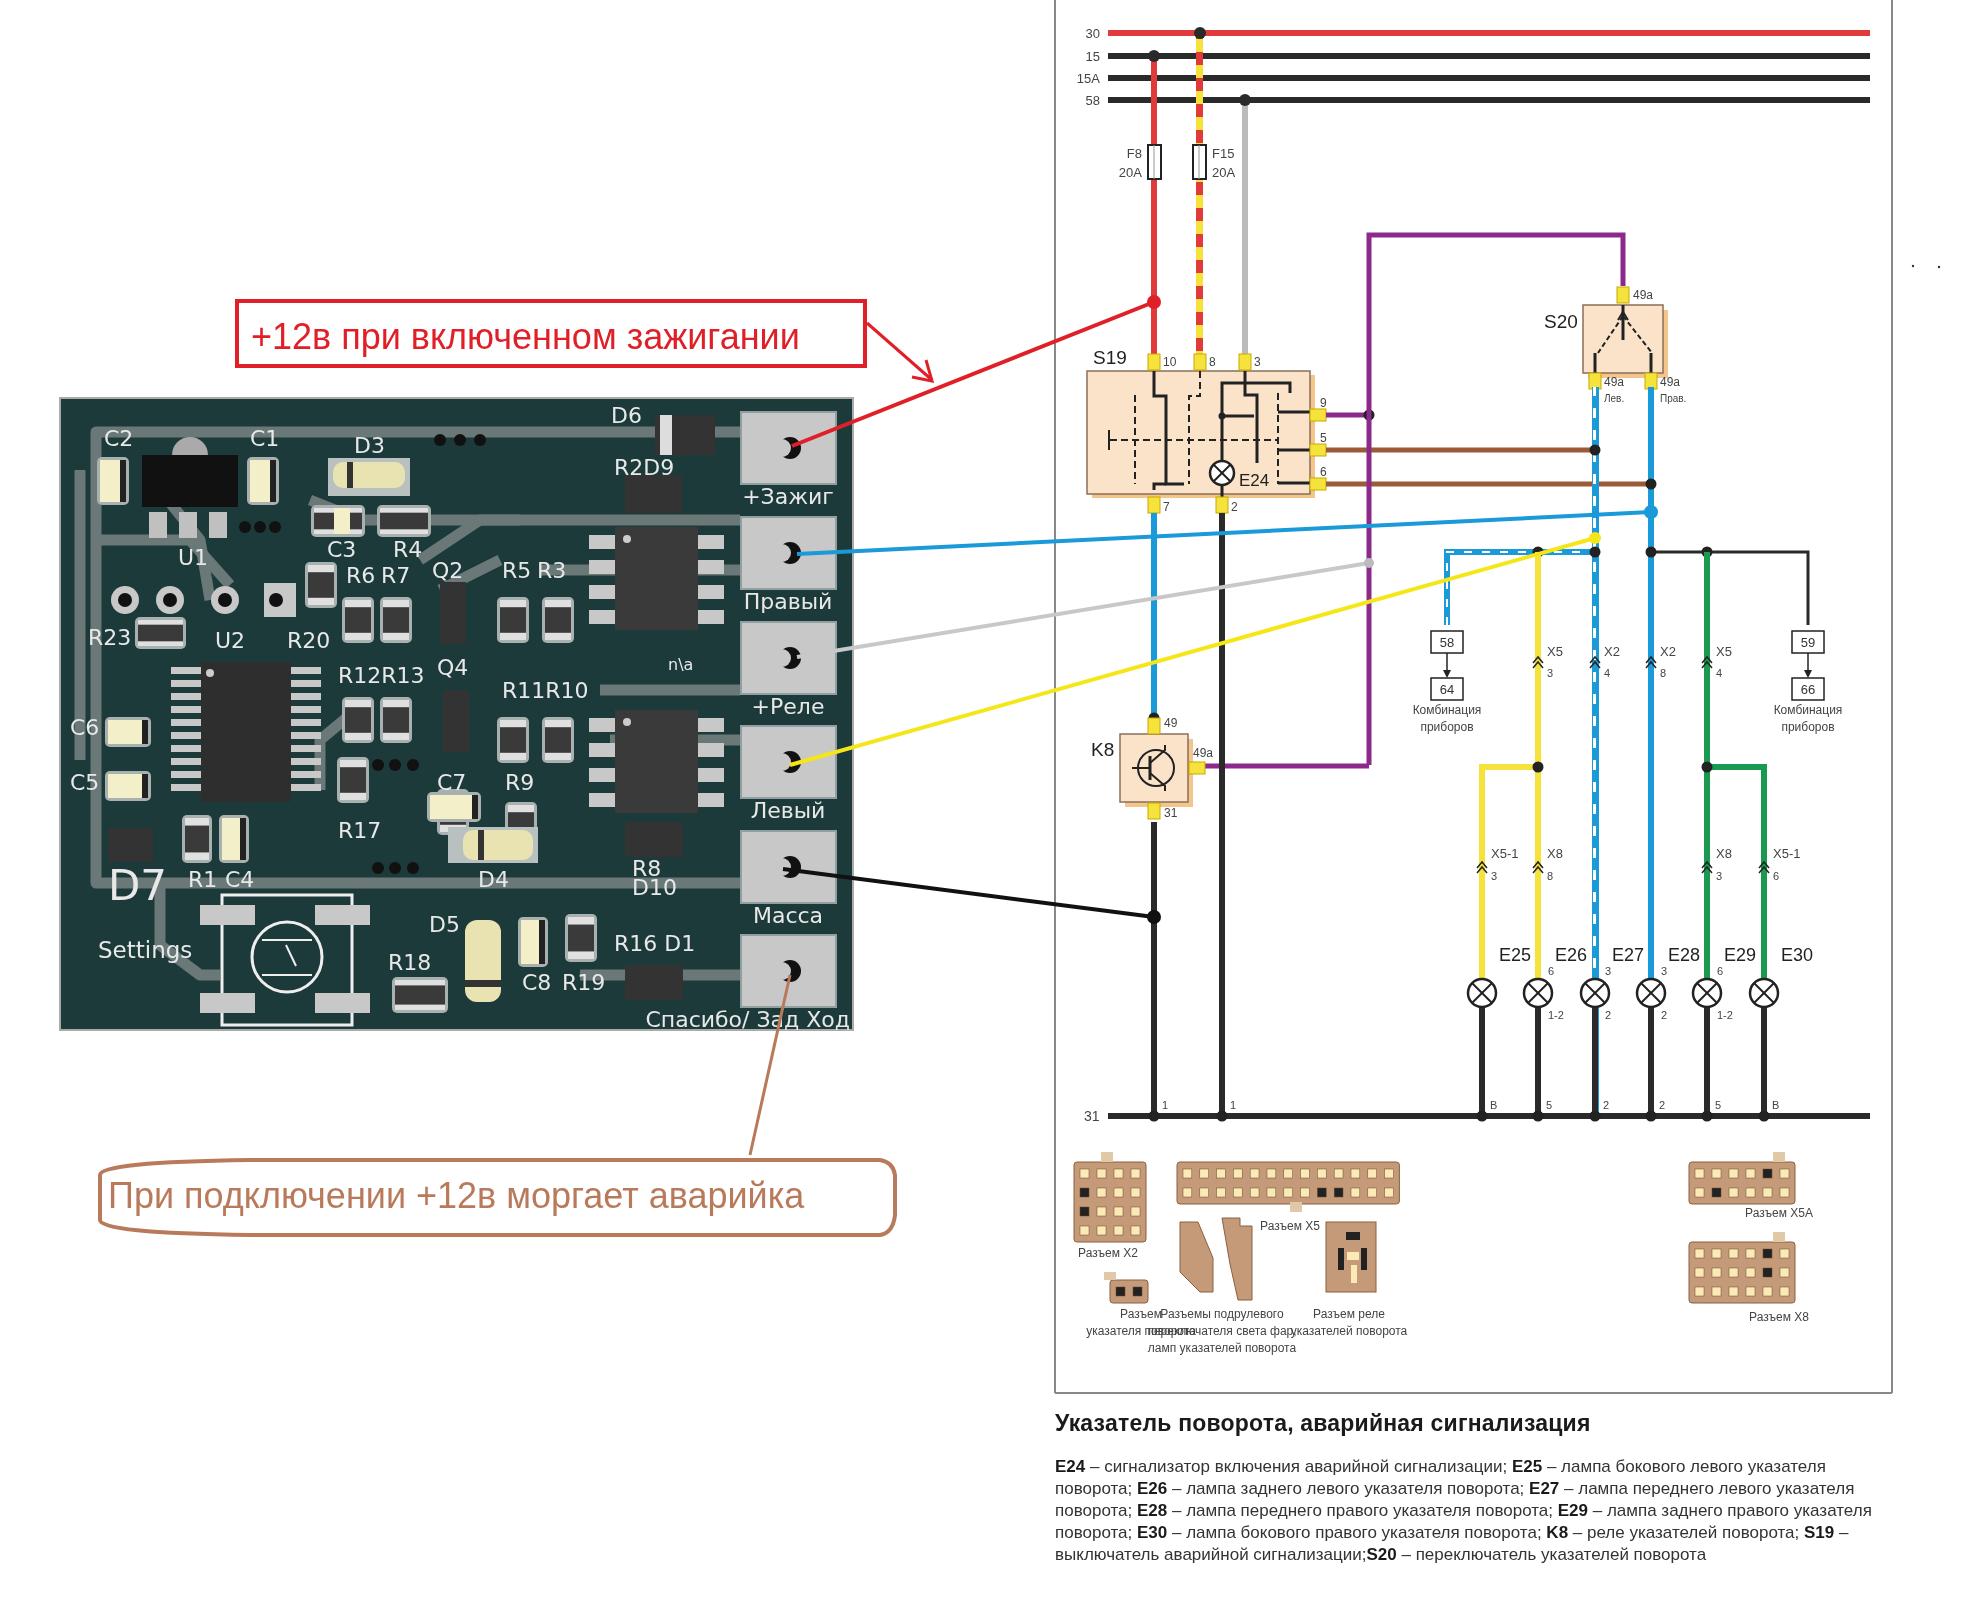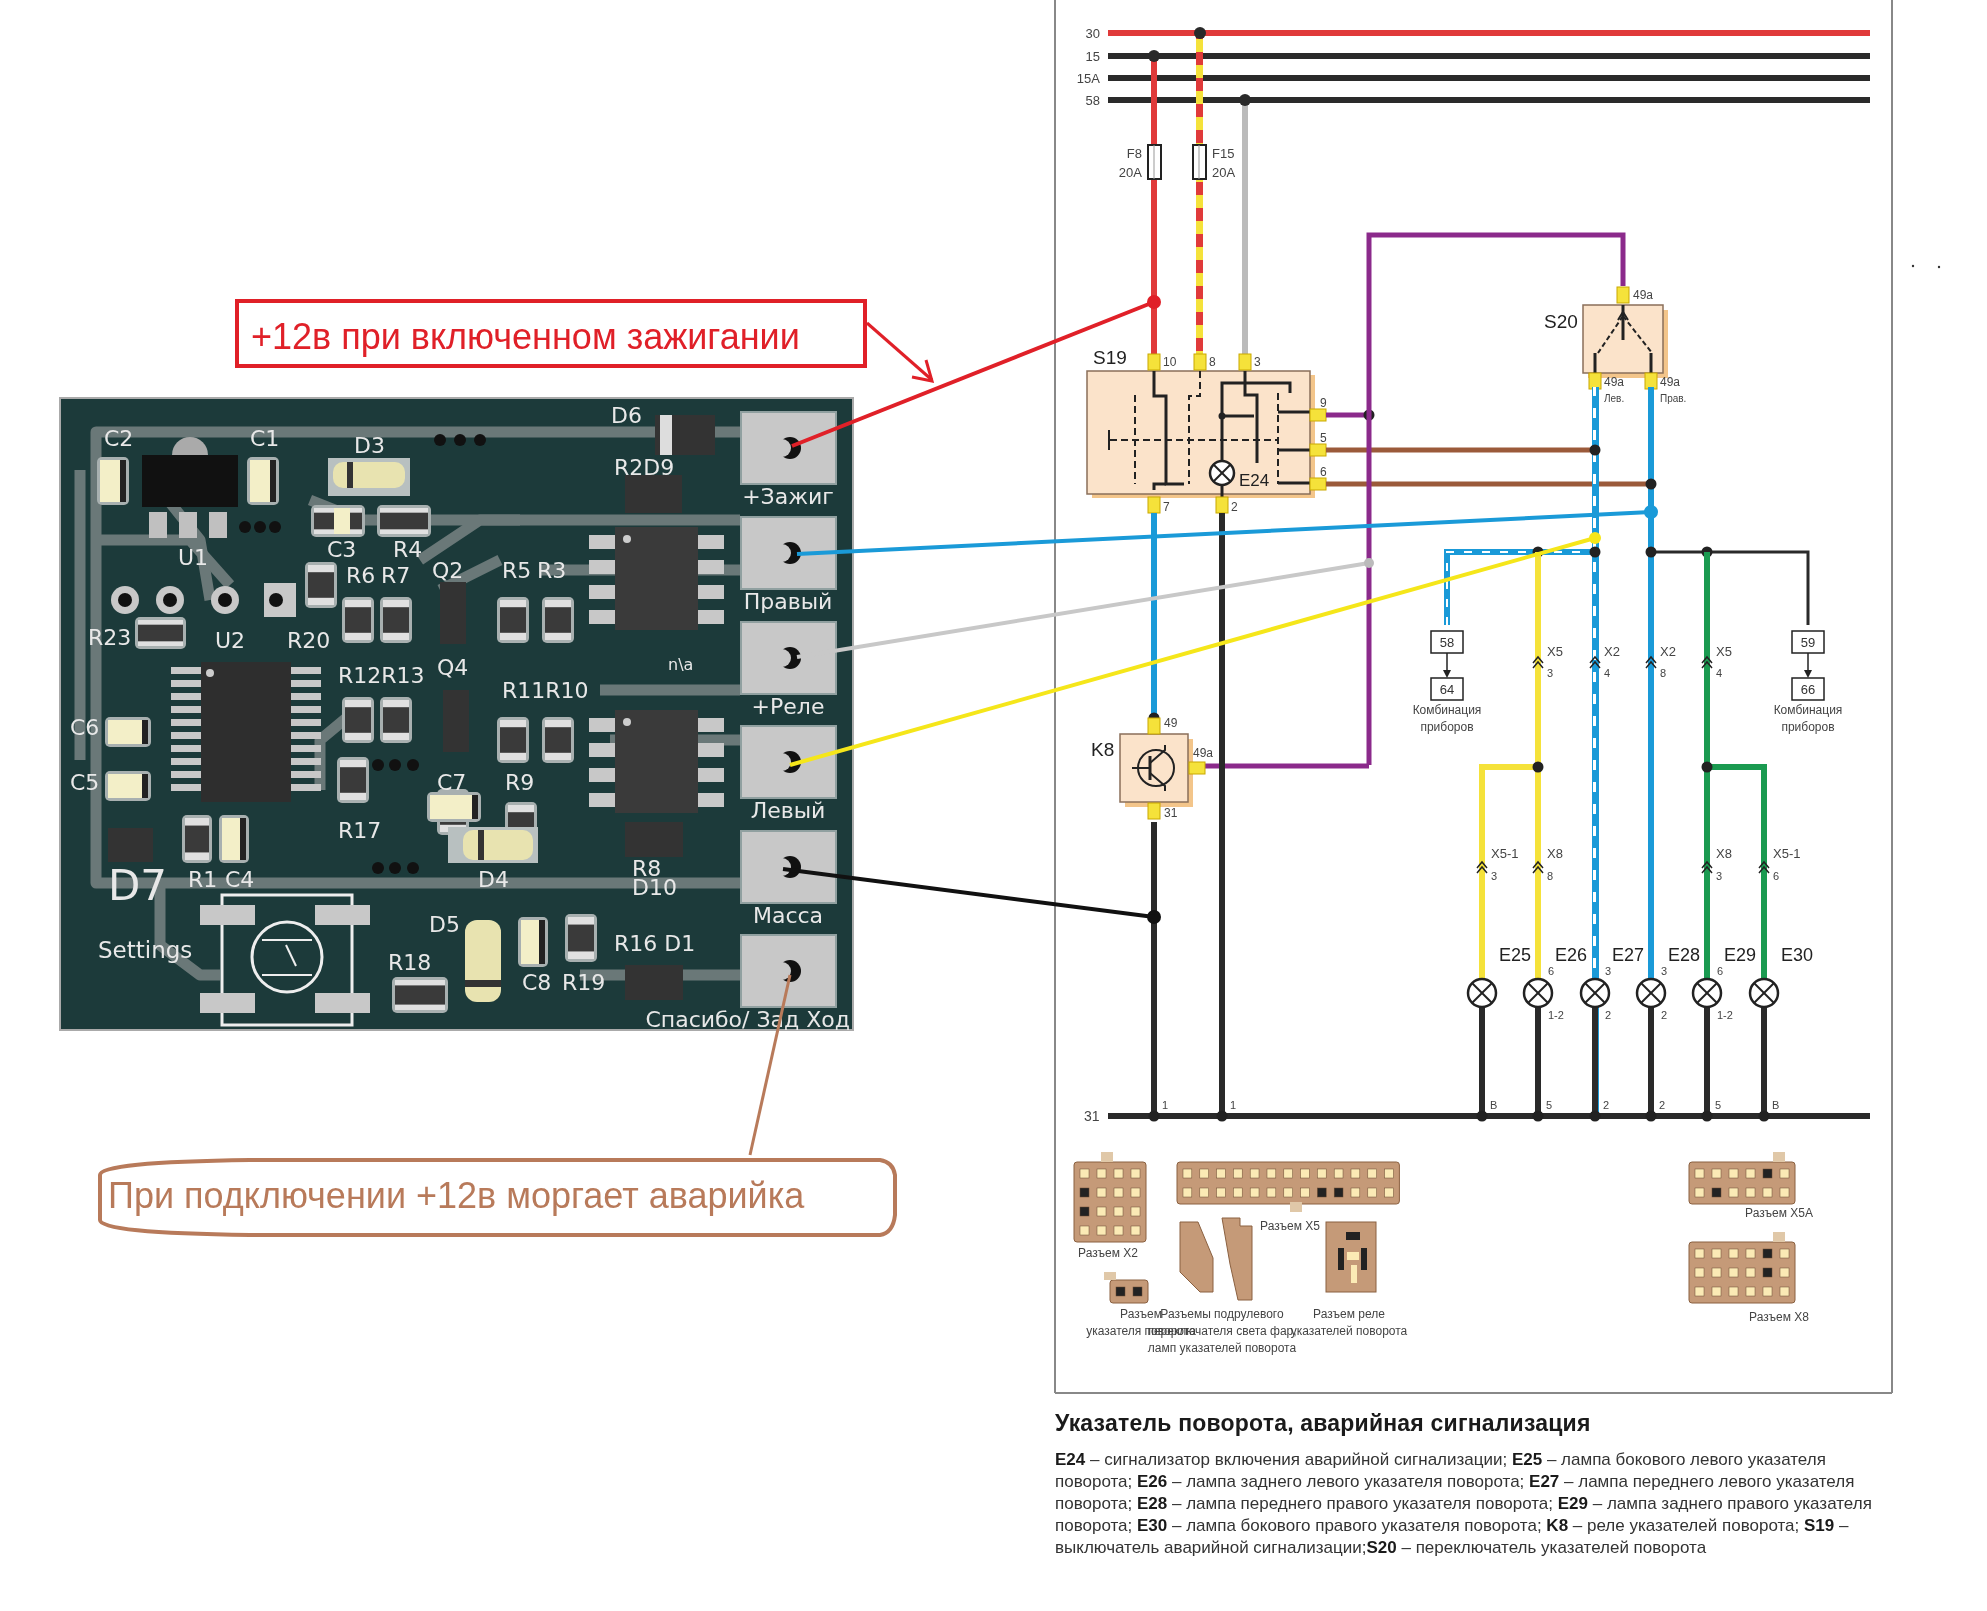--- a/index.html
+++ b/index.html
@@ -1,20 +1,20 @@
 <!DOCTYPE html>
 <html><head>
 <meta charset="utf-8">
 <style>
   html,body{margin:0;padding:0;background:#fff;}
   body{width:1987px;height:1611px;position:relative;overflow:hidden;font-family:"Liberation Sans",sans-serif;}
   svg text{font-family:"Liberation Sans",sans-serif;}
   .pcbtxt{font-family:"DejaVu Sans",sans-serif;fill:#e8e8e8;}
   .cap{position:absolute;left:1055px;top:1410px;width:840px;font-family:"Liberation Sans",sans-serif;color:#333;}
-  .cap .title{font-weight:bold;font-size:23px;color:#1a1a1a;margin-bottom:12px;letter-spacing:0.2px;}
+  .cap .title{font-weight:bold;font-size:23px;color:#1a1a1a;margin-bottom:19px;letter-spacing:0.2px;}
   .cap .line{font-size:17px;line-height:22px;}
   .cap b{color:#1a1a1a;}
 </style>
 </head>
 <body>
 
 <svg id="canvas" width="1987" height="1611" viewBox="0 0 1987 1611" style="position:absolute;left:0;top:0">
   <defs>
     <pattern id="ydash" width="10" height="26" patternUnits="userSpaceOnUse">
       <rect width="10" height="13" fill="#e03a3a"></rect>

